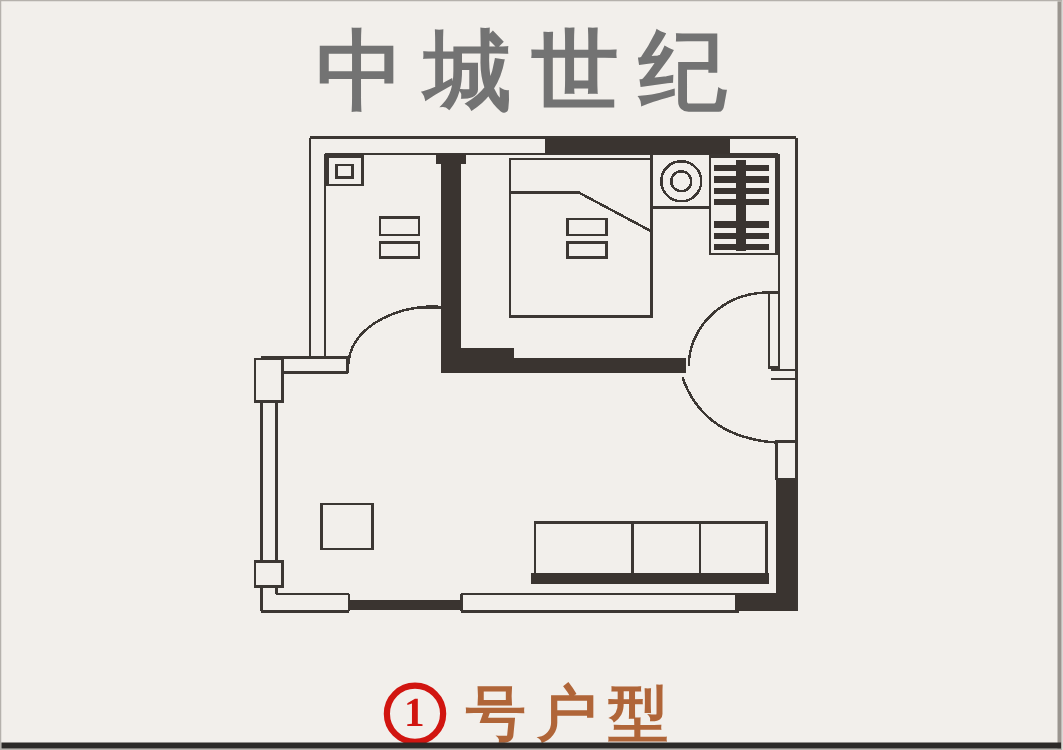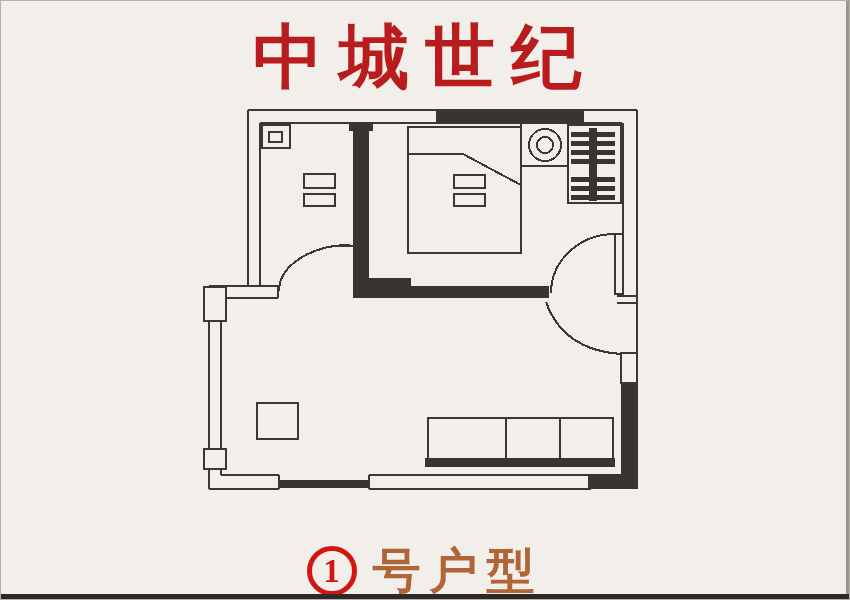--- a/index.html
+++ b/index.html
@@ -10,21 +10,21 @@
     box-sizing:border-box;
     overflow:hidden;
     font-family:"Liberation Sans", sans-serif;
   }
   .title {
     position:absolute; top:10px; left:0; right:0;
     text-align:center;
     font-family:"Liberation Serif", serif;
     font-size:70px; font-weight:bold;
     letter-spacing:16px;
-    color:#b91c1c;
+    color:#737373;
     white-space:nowrap;
   }
   .plan-svg { position:absolute; left:0; top:0; }
   .caption {
     position:absolute; top:538px; left:0; right:0;
     display:flex; justify-content:center; align-items:center; gap:16px;
   }
   .badge {
     width:50px; height:50px; box-sizing:border-box;
     border:5px solid #d11510; border-radius:50%;

